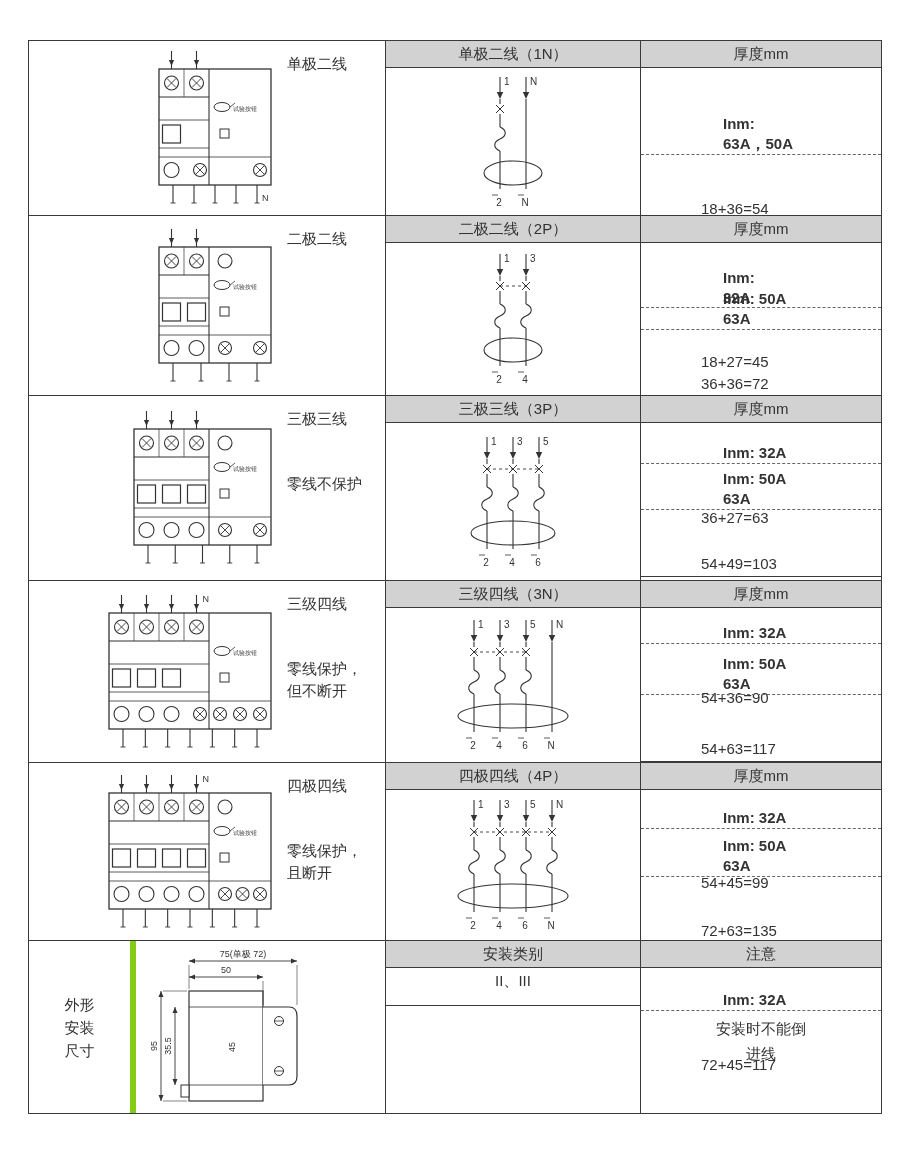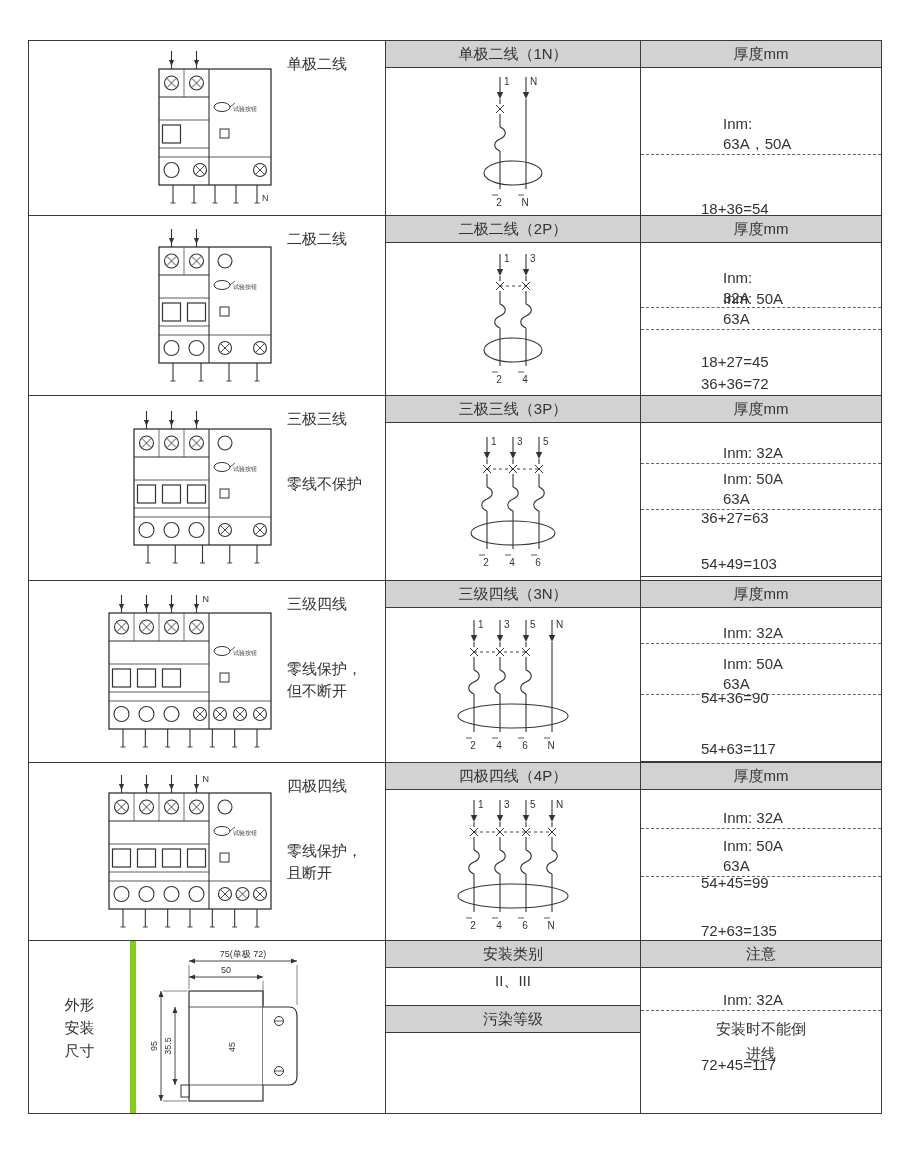--- a/index.html
+++ b/index.html
@@ -11,21 +11,21 @@
   .prow{display:flex;border-bottom:1px solid #3a3a3a;box-sizing:border-box;}
   .cell{box-sizing:border-box;}
   .c-left{width:357px;border-right:1px solid #3a3a3a;display:flex;overflow:hidden;}
   .device-area{flex:1;display:flex;align-items:center;justify-content:flex-end;padding-right:4px;overflow:hidden;}
   .label-col{width:98px;padding-top:13px;font-size:15px;line-height:20px;}
   .sub-label{margin-top:44px;white-space:pre-line;line-height:22px;}
   .c-mid{width:255px;border-right:1px solid #3a3a3a;display:flex;flex-direction:column;justify-content:flex-end;}
   .hdr{height:27px;line-height:26px;text-align:center;background:#d2d2d2;border-bottom:1px solid #3a3a3a;font-size:15px;flex:none;box-sizing:border-box;}
   .circuit-area{flex:1;display:flex;align-items:center;justify-content:center;}
   .c-right{flex:1;display:flex;flex-direction:column;font-size:15px;gap:41px;}
-  .spec-sec{padding:5px 0 0 82px;line-height:20px;box-sizing:border-box;}
+  .spec-sec{padding:5px 0 0 82px;line-height:20px;box-sizing:border-box;font-weight:bold;}
   .sec1{height:49px;border-bottom:1px dashed #666;}
   .sec2{height:45px;border-bottom:1px dashed #666;}
   .spec-total{height:26px;line-height:25px;padding-left:60px;box-sizing:border-box;}
   .total1{border-bottom:1px solid #3a3a3a;}
   .total2{flex:1;}
   .frow{display:flex;height:172px;box-sizing:border-box;}
   .f-title{width:107px;border-right:6px solid #84cc16;display:flex;align-items:center;justify-content:center;
            font-size:15px;white-space:pre-line;line-height:23px;box-sizing:border-box;}
   .f-draw{width:250px;border-right:1px solid #3a3a3a;display:flex;align-items:center;justify-content:center;box-sizing:border-box;}
   .f-mid{width:255px;border-right:1px solid #3a3a3a;display:flex;flex-direction:column;box-sizing:border-box;}
@@ -671,21 +671,20 @@
           <line x1="36" y1="62" x2="36" y2="140" stroke="#333" stroke-width="0.9"></line>
           <polygon points="36,62 33.5,68 38.5,68" fill="#333"></polygon>
           <polygon points="36,140 33.5,134 38.5,134" fill="#333"></polygon>
           <text x="32" y="101" font-size="9" fill="#333" text-anchor="middle" transform="rotate(-90 32 101)">35.5</text>
           <text x="96" y="102" font-size="9" fill="#333" text-anchor="middle" transform="rotate(-90 96 102)">45</text>
         </svg>
     </div>
     <div class="f-mid cell">
       <div class="hdr">安装类别</div>
       <div class="f-val">II、III</div>
-      <div class="hdr">污染等级</div>
     </div>
     <div class="f-right cell">
       <div class="hdr">注意</div>
       <div class="note-body">安装时不能倒
 进线</div>
     </div>
   </div>
 </div>
 
 </body></html>

